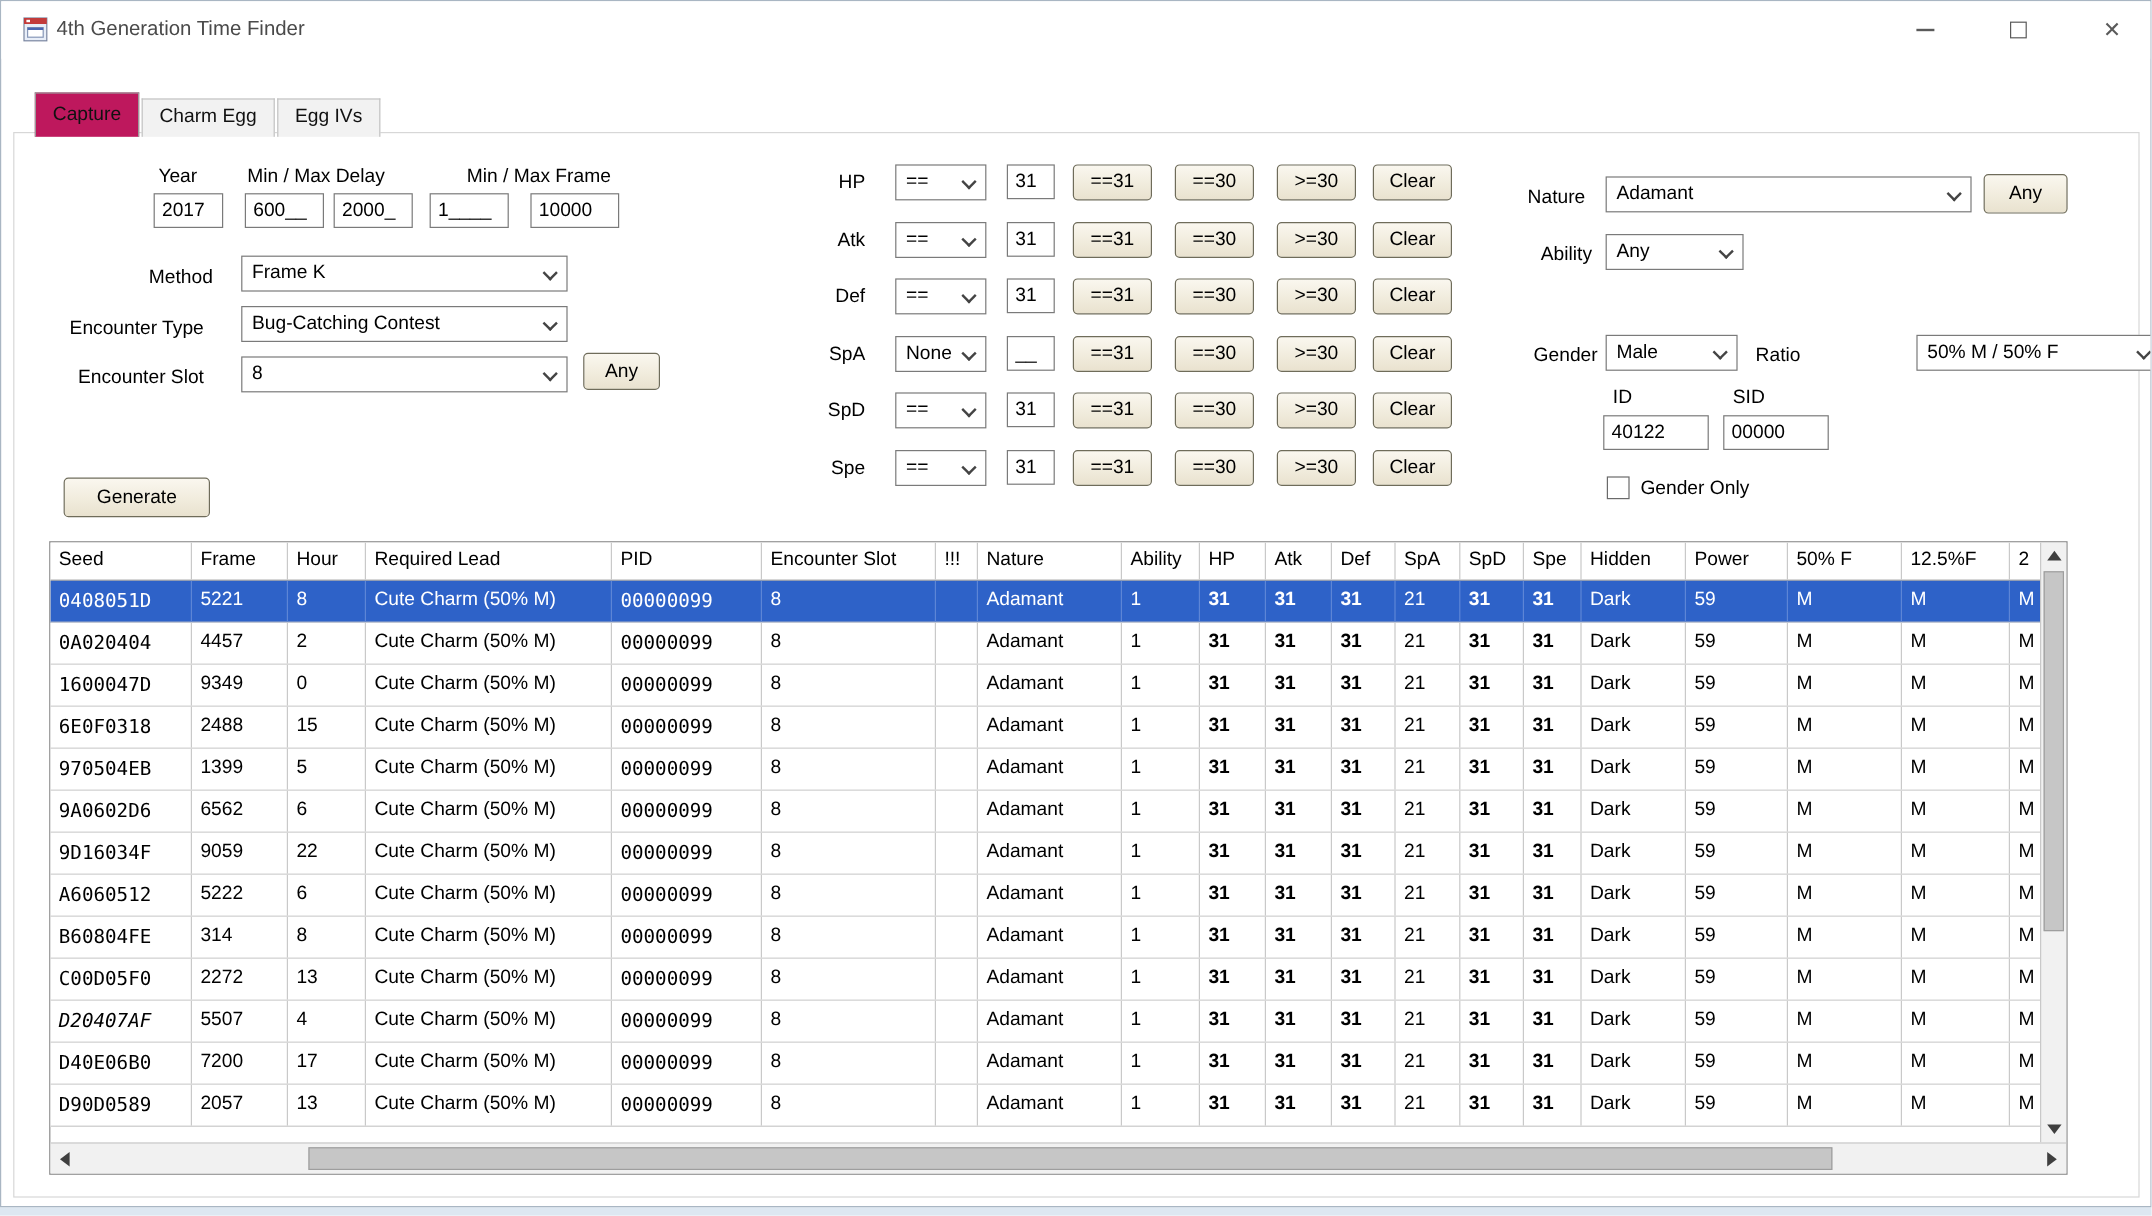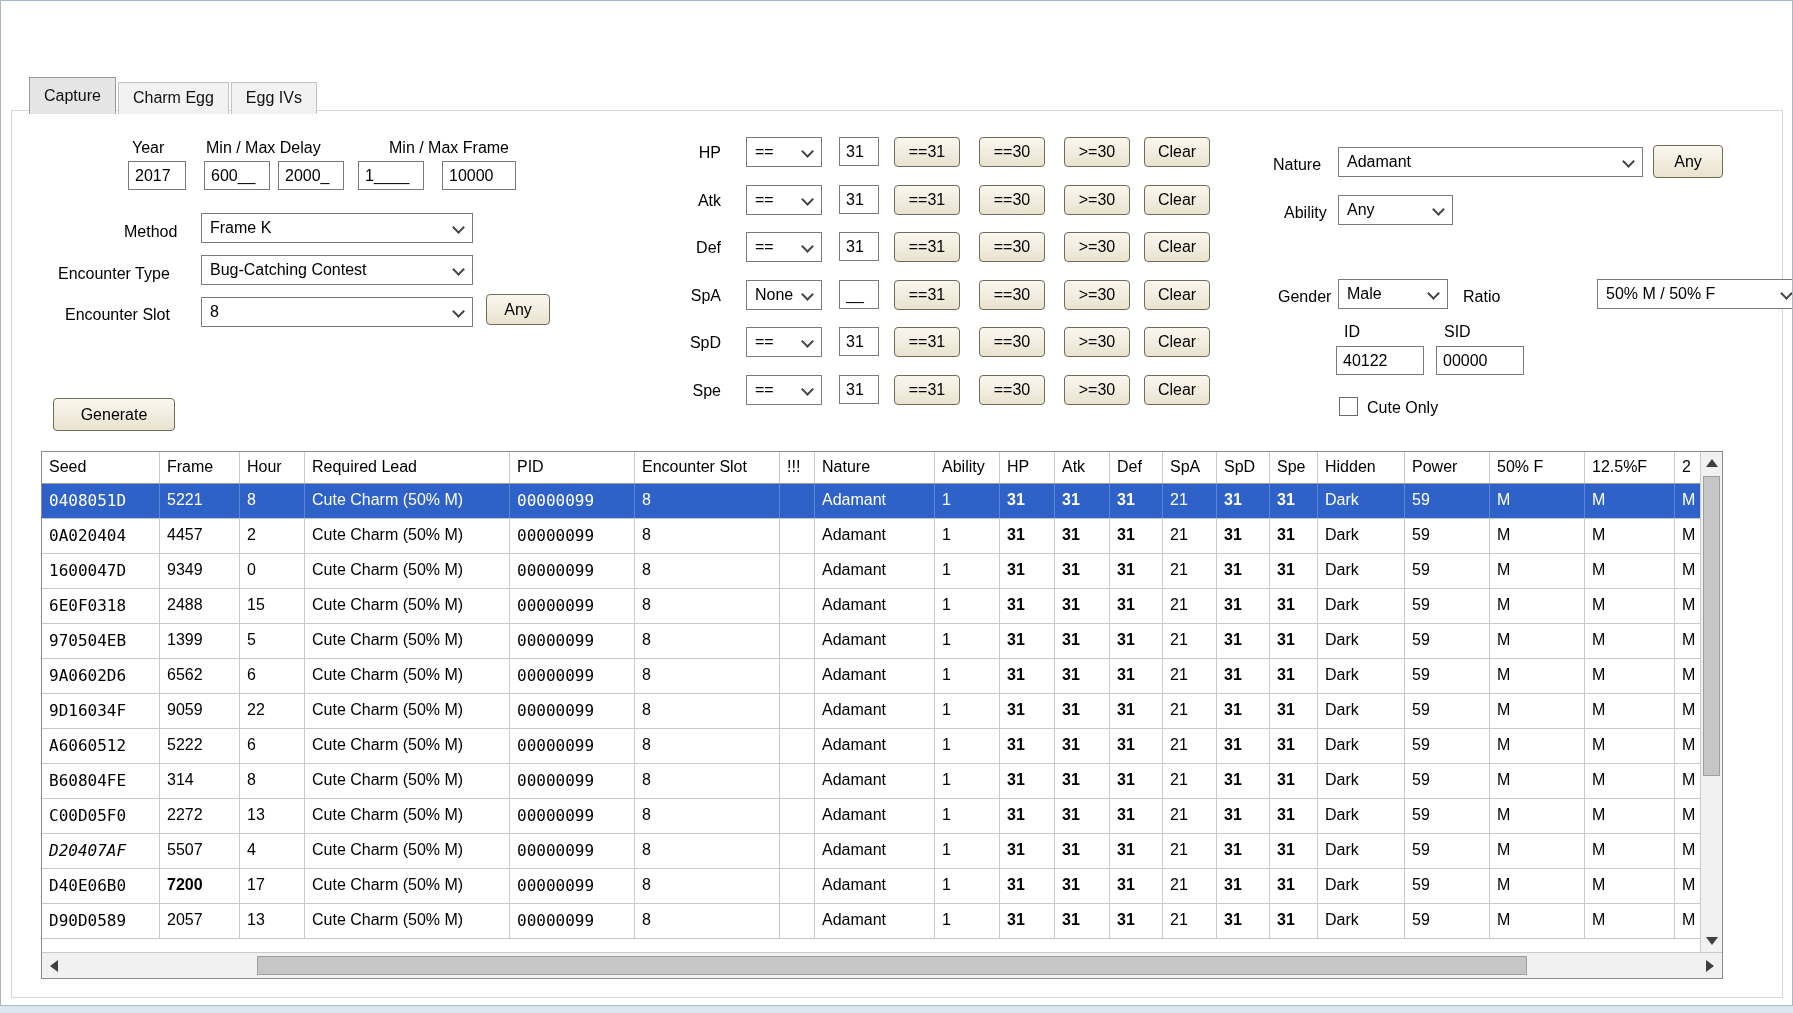--- a/index.html
+++ b/index.html
@@ -15,21 +15,21 @@
   .win-btn.min { left:1572px; }
   .win-btn.max { left:1650px; }
   .win-btn.close { left:1728px; }
   .min-glyph { width:15px; height:2px; background:#5a5a5a; }
   .max-glyph { width:14px; height:14px; border:1px solid #5a5a5a; background:#fff; }
   .close-glyph { font-size:18px; color:#5a5a5a; line-height:1; }
 
   
   .tabstrip { position:absolute; left:28px; top:76px; display:flex; align-items:flex-end; z-index:3; }
   .tab { height:32px; padding:6px 14px 0; border:1px solid #c3c3c3; border-bottom:none; background:#f2f2f2; margin-right:2px; font-size:16px; color:#111; }
-  .tab.active { height:37px; padding-top:9px; background:#e5e5e5; border-color:#9a9a9a; position:relative; z-index:4; }
+  .tab.active { height:37px; padding-top:9px; background:#be185d; border-color:#9a9a9a; position:relative; z-index:4; }
   .tabpage { position:absolute; left:10px; top:109px; width:1772px; height:888px; border:1px solid #d7d7d7; background:#fff; z-index:0; }
 
   
   .label { position:absolute; font-size:16px; color:#000; white-space:nowrap; z-index:2; }
   .tbox { position:absolute; height:29px; border:1px solid #7a7a7a; background:#fff; font-size:16px; padding:2px 6px; font-family:"Liberation Sans",sans-serif; color:#000; z-index:2; outline:none; }
   .combo { position:absolute; height:30px; border:1px solid #7a7a7a; background:#fff; font-size:16px; display:flex; align-items:center; padding:0 26px 0 8px; white-space:nowrap; z-index:2; }
   .chev { position:absolute; right:9px; top:9px; width:9px; height:9px; border-right:2px solid #444; border-bottom:2px solid #444; transform:rotate(45deg); }
   .btn { position:absolute; border:1px solid #6f6c5a; border-radius:4px;
          background:linear-gradient(180deg,#faf7ef 0%,#f1ecdd 55%,#e9e2cf 100%);
          font-size:16px; color:#000; display:flex; align-items:center; justify-content:center;
@@ -61,20 +61,39 @@
   .tri.up { border-left:6px solid transparent; border-right:6px solid transparent; border-bottom:8px solid #3f3f3f; }
   .tri.down { border-left:6px solid transparent; border-right:6px solid transparent; border-top:8px solid #3f3f3f; }
   .tri.left { border-top:6px solid transparent; border-bottom:6px solid transparent; border-right:8px solid #3f3f3f; }
   .tri.right { border-top:6px solid transparent; border-bottom:6px solid transparent; border-left:8px solid #3f3f3f; }
 </style>
 </head>
 <body>
 
 <div class="window">
 
+  <div class="titlebar">
+    <svg class="app-icon" viewBox="0 0 21 21">
+      <rect x="1" y="1" width="19" height="19" fill="#e8eef8" stroke="#7a86a0"></rect>
+      <rect x="1" y="1" width="19" height="5" fill="#c23b3b"></rect>
+      <rect x="3" y="2.5" width="3" height="2" fill="#ffffff"></rect>
+      <rect x="4" y="9" width="13" height="8" fill="#ffffff" stroke="#8898b8"></rect>
+      <rect x="4" y="9" width="13" height="2" fill="#4a66b0"></rect>
+    </svg>
+    <div class="title-text">4th Generation Time Finder</div>
+    <div class="win-btn min">
+        <div class="min-glyph"></div>
+      </div>
+    <div class="win-btn max">
+        <div class="max-glyph"></div>
+      </div>
+    <div class="win-btn close">
+        <span class="close-glyph">✕</span>
+      </div>
+  </div>
 
   <div class="tabstrip">
     <div class="tab active">Capture</div>
     <div class="tab">Charm Egg</div>
     <div class="tab">Egg IVs</div>
   </div>
   <div class="tabpage"></div>
 
   <div class="label" style="left:131px;top:138px">Year</div>
   <div class="label" style="left:205px;top:138px">Min / Max Delay</div>
@@ -192,21 +211,21 @@
     <span>50% M / 50% F</span>
     <i class="chev"></i>
   </div>
 
   <div class="label" style="left:1343px;top:322px">ID</div>
   <div class="label" style="left:1443px;top:322px">SID</div>
   <input class="tbox" style="left: 1335px; top: 345px; width: 88px;" value="40122">
   <input class="tbox" style="left: 1435px; top: 345px; width: 88px;" value="00000">
 
   <div class="checkbox" style="left:1338px;top:396px"></div>
-  <div class="label" style="left:1366px;top:398px">Cute Only</div>
+  <div class="label" style="left:1366px;top:398px">Gender Only</div>
 
   <div class="grid">
     <div class="grid-viewport">
       <div class="grid-header" id="grid-header">
           <div class="hcell" style="width: 118px;">Seed</div>
           <div class="hcell" style="width: 80px;">Frame</div>
           <div class="hcell" style="width: 65px;">Hour</div>
           <div class="hcell" style="width: 205px;">Required Lead</div>
           <div class="hcell" style="width: 125px;">PID</div>
           <div class="hcell" style="width: 145px;">Encounter Slot</div>
@@ -463,21 +482,21 @@
             <div class="cell b" style="width: 53px;">31</div>
             <div class="cell b" style="width: 48px;">31</div>
             <div class="cell" style="width: 87px;">Dark</div>
             <div class="cell" style="width: 85px;">59</div>
             <div class="cell" style="width: 95px;">M</div>
             <div class="cell" style="width: 90px;">M</div>
             <div class="cell" style="width: 40px;">M</div>
           </div>
           <div class="grid-row">
             <div class="cell mono" style="width: 118px;">D40E06B0</div>
-            <div class="cell" style="width: 80px; font-weight: bold;">7200</div>
+            <div class="cell" style="width: 80px;">7200</div>
             <div class="cell" style="width: 65px;">17</div>
             <div class="cell" style="width: 205px;">Cute Charm (50% M)</div>
             <div class="cell mono" style="width: 125px;">00000099</div>
             <div class="cell" style="width: 145px;">8</div>
             <div class="cell" style="width: 35px;"></div>
             <div class="cell" style="width: 120px;">Adamant</div>
             <div class="cell" style="width: 65px;">1</div>
             <div class="cell b" style="width: 55px;">31</div>
             <div class="cell b" style="width: 55px;">31</div>
             <div class="cell b" style="width: 53px;">31</div>

